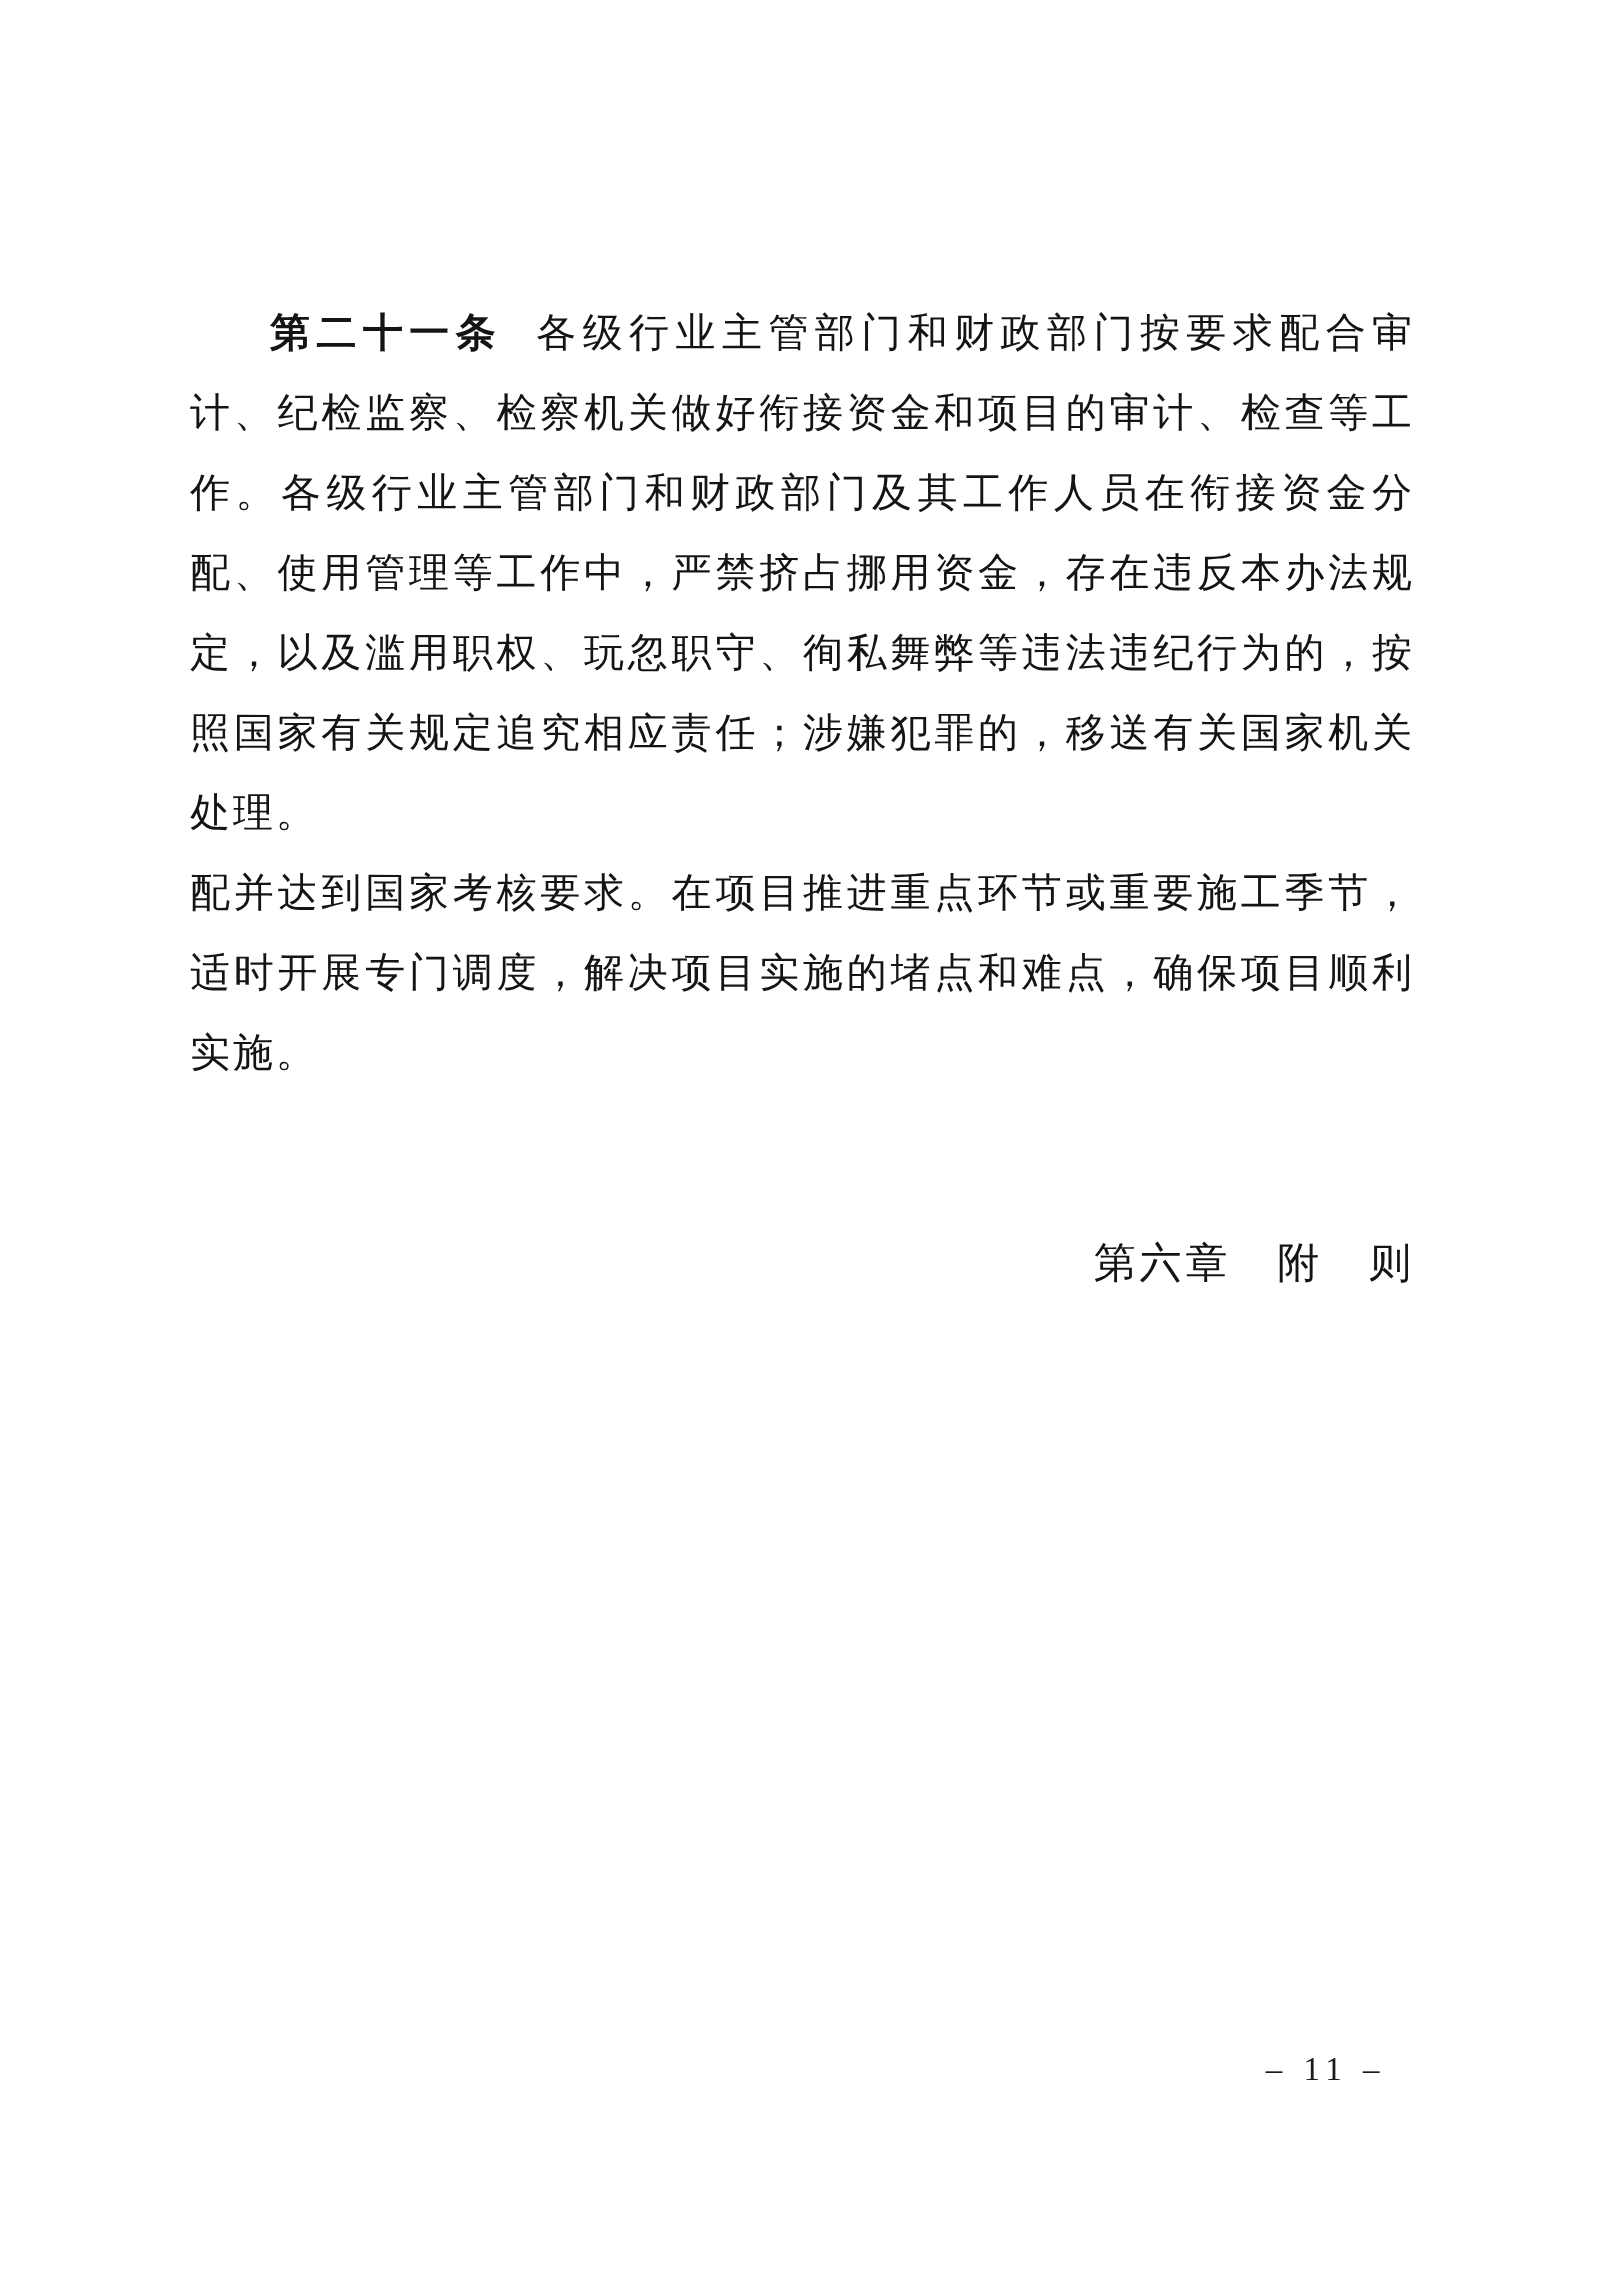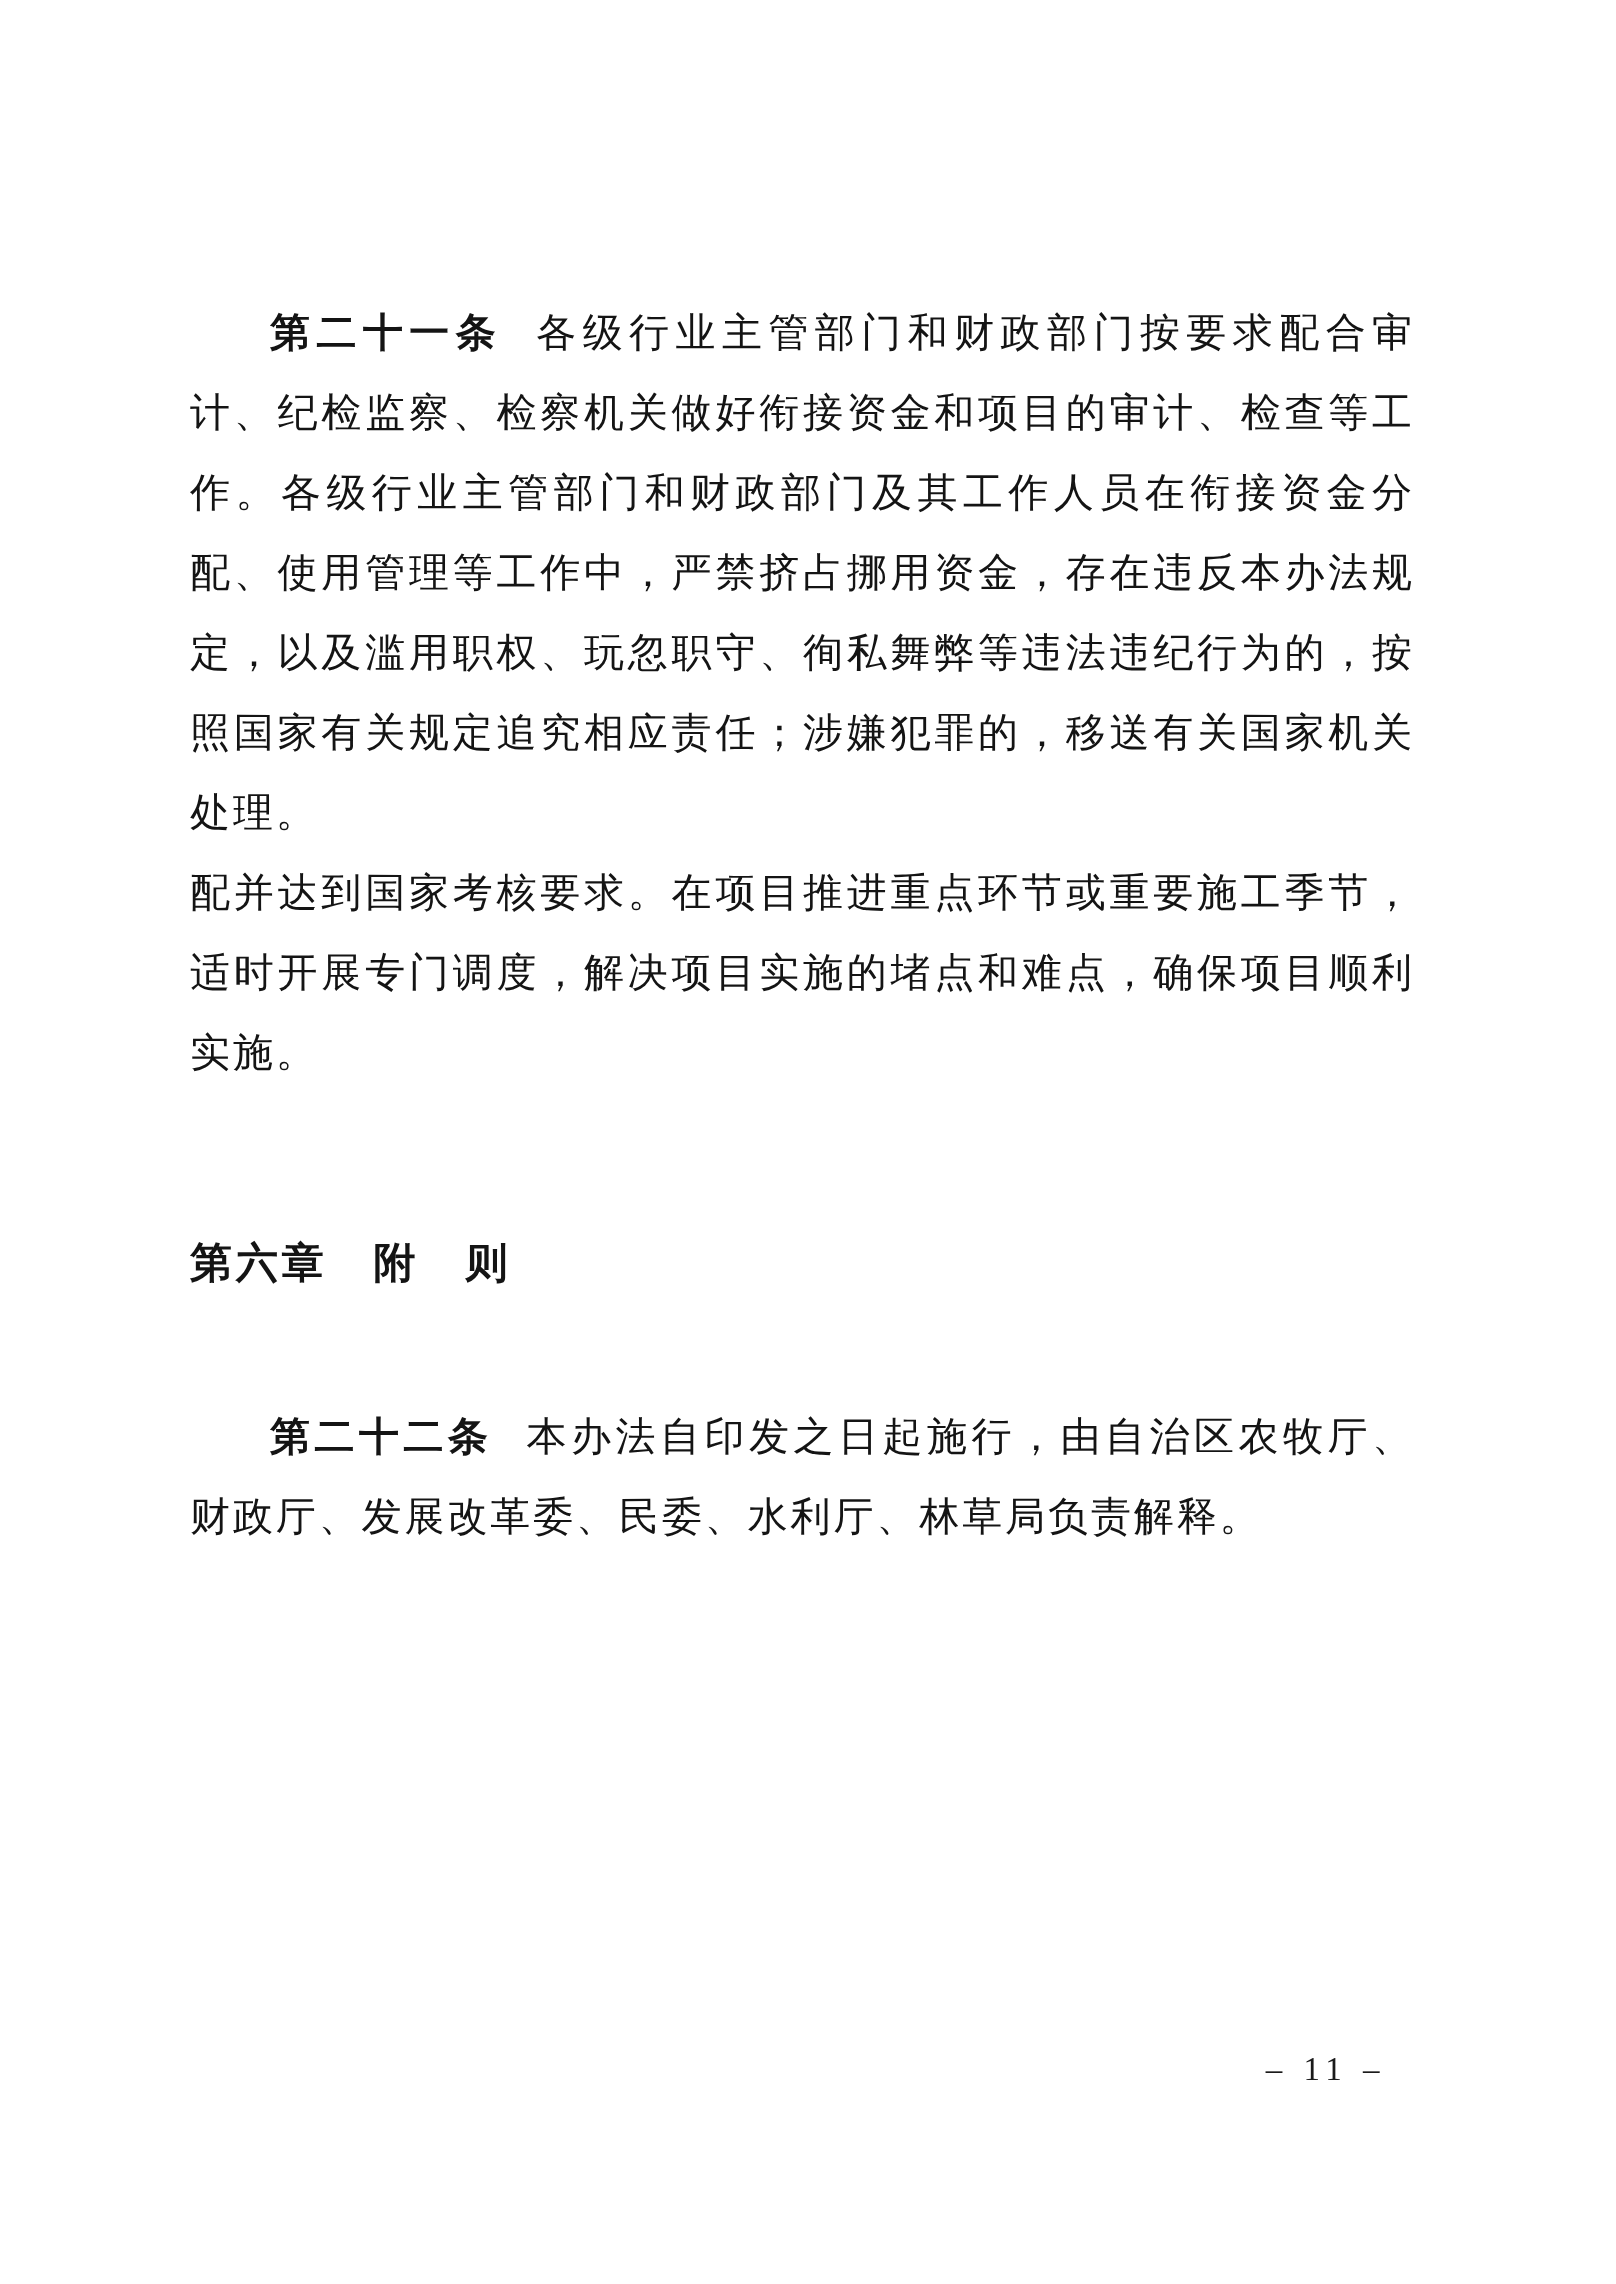--- a/index.html
+++ b/index.html
@@ -23,22 +23,22 @@
     line-height: 80px;
     letter-spacing: 2.9px;
     text-align: justify;
     text-justify: inter-ideograph;
   }
   .para { margin: 0; }
   .para-article { text-indent: 2em; }
   .article-term { font-weight: 700; margin-right: 0.85em; }
   .chapter-heading {
     font-size: 42px;
-    font-weight: 700;
-    text-align: left;
+    font-weight: 400;
+    text-align: right;
     text-indent: 0;
     letter-spacing: 3.9px;
     line-height: 80px;
     margin: 130px 0 94px 0;
   }
   .attachment-line {
     margin-top: 98px;
     text-indent: 101px;
   }
   .page-number {
@@ -55,21 +55,20 @@
 
 <div class="page">
   <div class="content">
 
     <p class="para para-article"><span class="article-term">第二十一条</span><span>各级行业主管部门和财政部门按要求配合审计、纪检监察、检察机关做好衔接资金和项目的审计、检查等工作。各级行业主管部门和财政部门及其工作人员在衔接资金分配、使用管理等工作中，严禁挤占挪用资金，存在违反本办法规定，以及滥用职权、玩忽职守、徇私舞弊等违法违纪行为的，按照国家有关规定追究相应责任；涉嫌犯罪的，移送有关国家机关处理。</span></p>
 
     <p class="para para-continuation">配并达到国家考核要求。在项目推进重点环节或重要施工季节，适时开展专门调度，解决项目实施的堵点和难点，确保项目顺利实施。</p>
 
     <h2 class="para chapter-heading">第六章　附　则</h2>
 
-    <p class="para para-article"><span class="article-term">第二十二条</span><span>本办法自印发之日起施行，由自治区农牧厅、财政厅、发展改革委、民委、水利厅、林草局负责解释。</span></p>
 
 
 
   </div>
 
   <div class="page-number">– 11 –</div>
 </div>
 
 
 </body></html>

